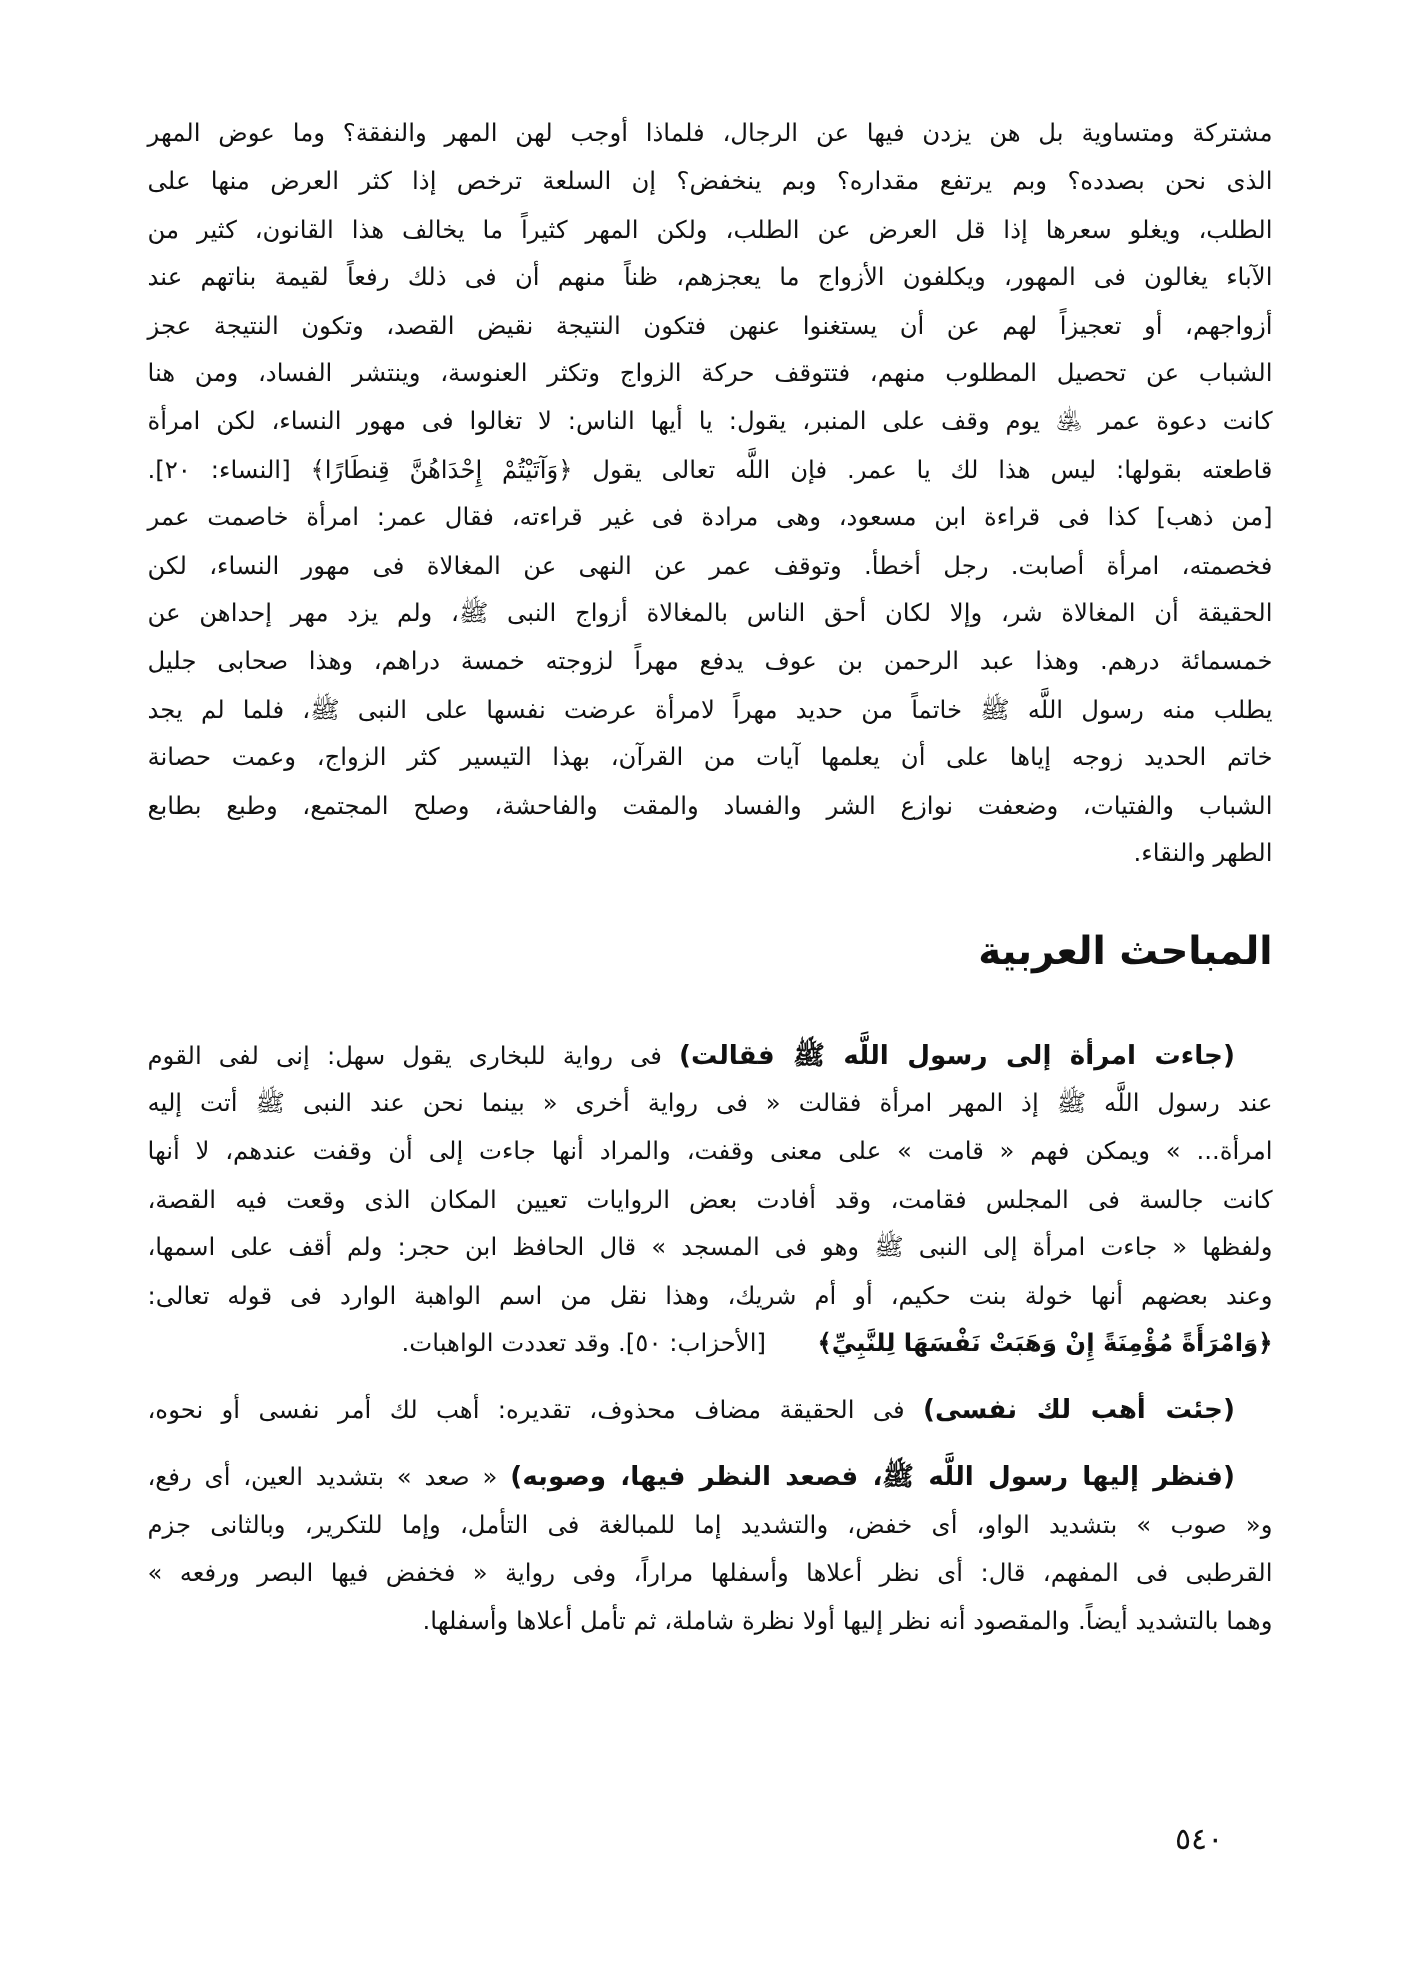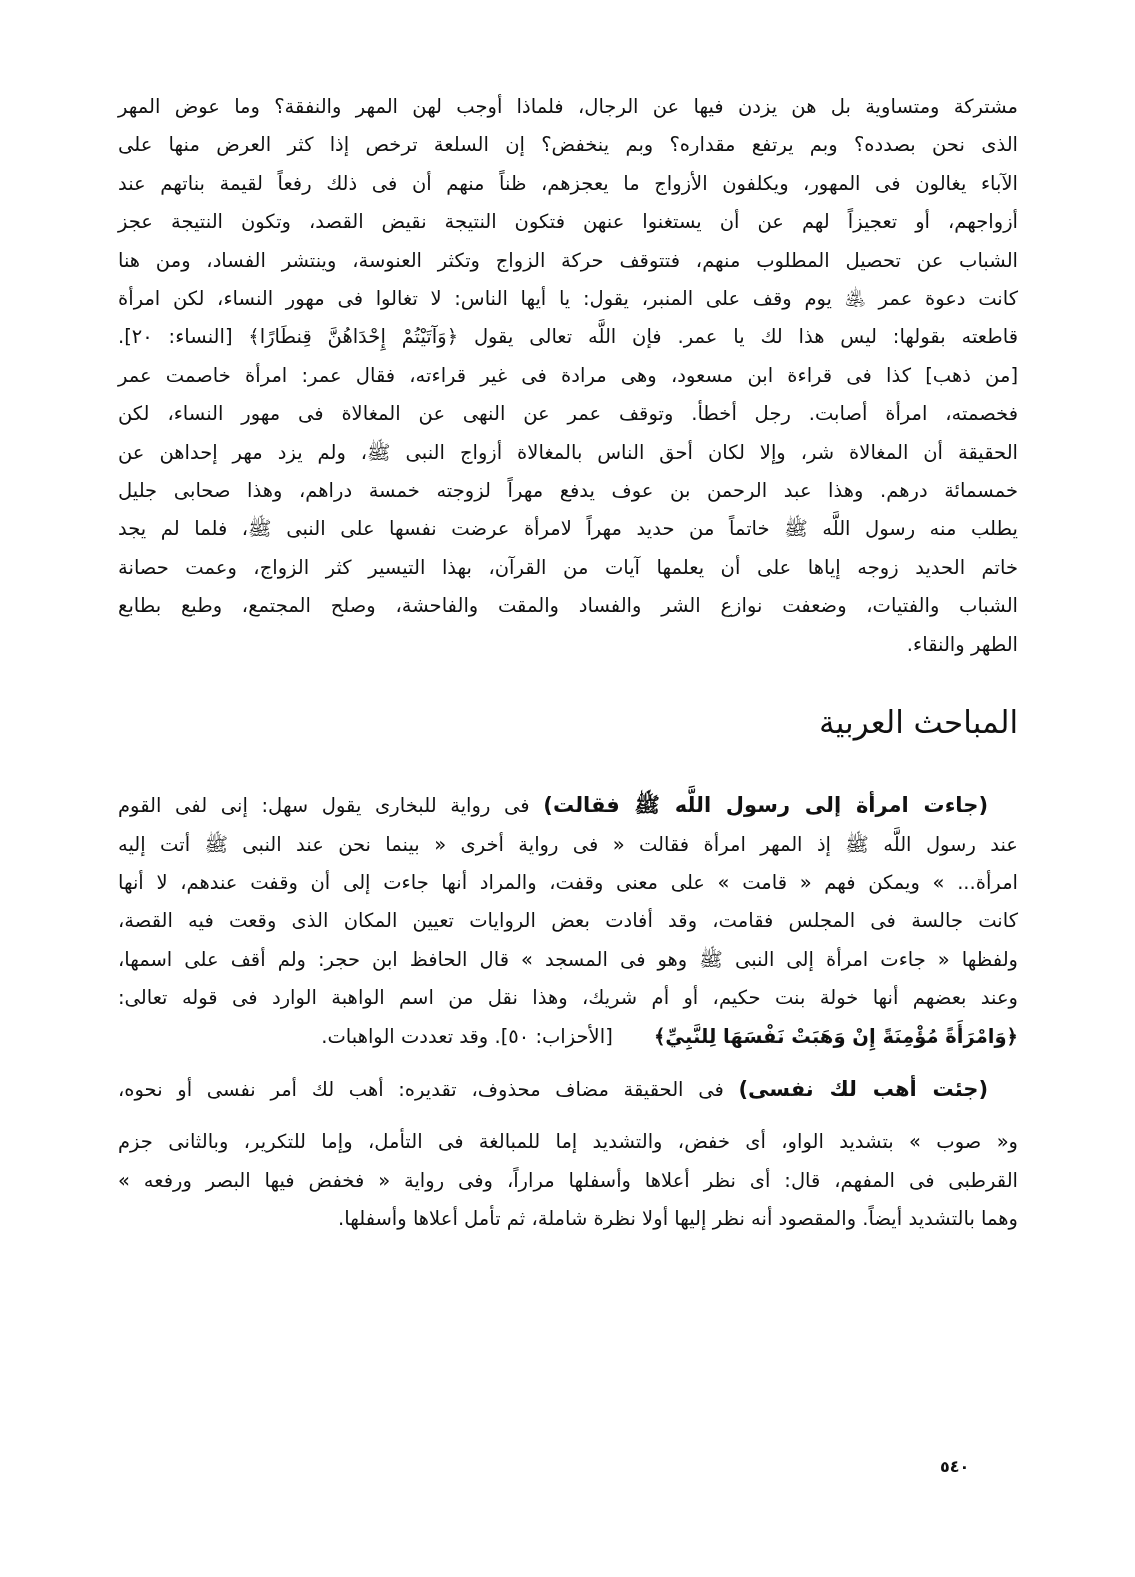--- a/index.html
+++ b/index.html
@@ -11,40 +11,41 @@
     position: absolute; left: 118px; top: 88px; width: 900px;
     direction: rtl; text-align: justify; text-align-last: right;
   }
   .para {
     font-size: 19.5px; line-height: 38.4px; margin: 0;
     text-align: justify;
   }
   .para .line { display: block; text-align: justify; text-align-last: justify; white-space: nowrap; }
   .para .line.last { text-align-last: right; }
   .heading {
-    text-align: left; font-size: 31px; font-weight: normal;
+    text-align: left; font-size: 31px; font-weight: bold;
     margin: 40px 0 46px 0; direction: rtl; padding-left: 70px;
   }
   .lead { font-weight: bold; font-size: 21px; }
   .quran { font-weight: bold; margin-left: 35px; }
   .gap { height: 14px; }
   .first-line-indent { padding-right: 30px; }
   .page-number {
     position: absolute; left: 940px; top: 1457px;
-    font-size: 16px; direction: rtl; font-weight: bold;
+    font-size: 24px; direction: rtl;
   }
 </style>
 </head>
 <body>
 
 <div class="page">
 
   <div class="para">
     <span class="line">مشتركة ومتساوية بل هن يزدن فيها عن الرجال، فلماذا أوجب لهن المهر والنفقة؟ وما عوض المهر</span>
     <span class="line">الذى نحن بصدده؟ وبم يرتفع مقداره؟ وبم ينخفض؟ إن السلعة ترخص إذا كثر العرض منها على</span>
+    <span class="line">الطلب، ويغلو سعرها إذا قل العرض عن الطلب، ولكن المهر كثيراً ما يخالف هذا القانون، كثير من</span>
     <span class="line">الآباء يغالون فى المهور، ويكلفون الأزواج ما يعجزهم، ظناً منهم أن فى ذلك رفعاً لقيمة بناتهم عند</span>
     <span class="line">أزواجهم، أو تعجيزاً لهم عن أن يستغنوا عنهن فتكون النتيجة نقيض القصد، وتكون النتيجة عجز</span>
     <span class="line">الشباب عن تحصيل المطلوب منهم، فتتوقف حركة الزواج وتكثر العنوسة، وينتشر الفساد، ومن هنا</span>
     <span class="line">كانت دعوة عمر ﵁ يوم وقف على المنبر، يقول: يا أيها الناس: لا تغالوا فى مهور النساء، لكن امرأة</span>
     <span class="line">قاطعته بقولها: ليس هذا لك يا عمر. فإن اللَّه تعالى يقول ﴿وَآتَيْتُمْ إِحْدَاهُنَّ قِنطَارًا﴾ [النساء: ٢٠].</span>
     <span class="line">[من ذهب] كذا فى قراءة ابن مسعود، وهى مرادة فى غير قراءته، فقال عمر: امرأة خاصمت عمر</span>
     <span class="line">فخصمته، امرأة أصابت. رجل أخطأ. وتوقف عمر عن النهى عن المغالاة فى مهور النساء، لكن</span>
     <span class="line">الحقيقة أن المغالاة شر، وإلا لكان أحق الناس بالمغالاة أزواج النبى ﷺ، ولم يزد مهر إحداهن عن</span>
     <span class="line">خمسمائة درهم. وهذا عبد الرحمن بن عوف يدفع مهراً لزوجته خمسة دراهم، وهذا صحابى جليل</span>
     <span class="line">يطلب منه رسول اللَّه ﷺ خاتماً من حديد مهراً لامرأة عرضت نفسها على النبى ﷺ، فلما لم يجد</span>
@@ -67,20 +68,21 @@
 
   <div class="gap"></div>
 
   <div class="para">
     <span class="line first-line-indent"><span class="lead">(جئت أهب لك نفسى)</span><span> فى الحقيقة مضاف محذوف، تقديره: أهب لك أمر نفسى أو نحوه،</span></span>
   </div>
 
   <div class="gap"></div>
 
   <div class="para">
+    <span class="line first-line-indent"><span class="lead">(فنظر إليها رسول اللَّه ﷺ، فصعد النظر فيها، وصوبه)</span><span> « صعد » بتشديد العين، أى رفع،</span></span>
     <span class="line">و« صوب » بتشديد الواو، أى خفض، والتشديد إما للمبالغة فى التأمل، وإما للتكرير، وبالثانى جزم</span>
     <span class="line">القرطبى فى المفهم، قال: أى نظر أعلاها وأسفلها مراراً، وفى رواية « فخفض فيها البصر ورفعه »</span>
     <span class="line last">وهما بالتشديد أيضاً. والمقصود أنه نظر إليها أولا نظرة شاملة، ثم تأمل أعلاها وأسفلها.</span>
   </div>
 
 </div>
 
 <div class="page-number">٥٤٠</div>
 
 </body></html>

